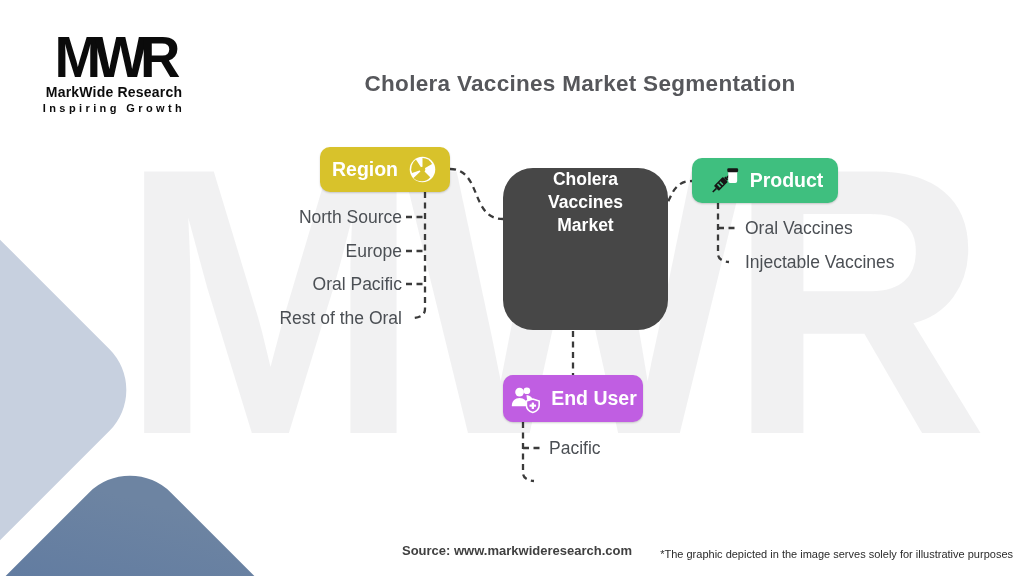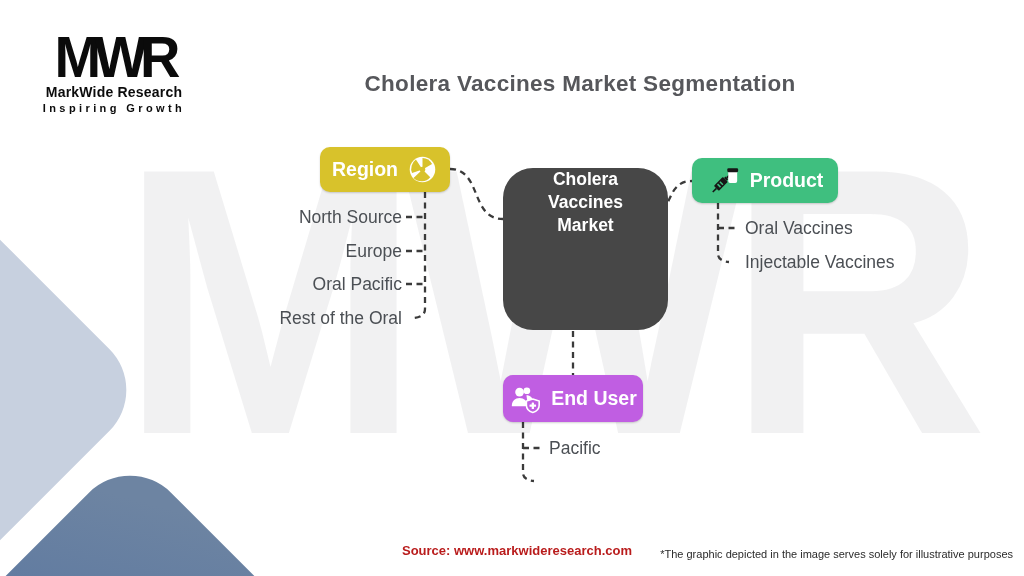--- a/index.html
+++ b/index.html
@@ -56,21 +56,21 @@
   .branch-enduser{left:503px;top:375px;width:140px;height:47px;background:#c05ee2;}
   .branch .icon{display:flex;align-items:center;}
   
   .item{position:absolute;color:#4b4f54;font-size:17.5px;white-space:nowrap;}
   .item-r{text-align:right;right:622px;}
   .i-na{top:207px;} .i-eu{top:241px;} .i-ap{top:274px;} .i-rw{top:308px;}
   .i-oral{left:745px;top:218px;} .i-inj{left:745px;top:252px;}
   .i-adults{left:549px;top:438px;} .i-children{left:549px;top:471px;}
   
   .source{
-    position:absolute;left:402px;top:543px;font-size:13px;font-weight:bold;color:#b91c1c;
+    position:absolute;left:402px;top:543px;font-size:13px;font-weight:bold;color:#404040;
   }
   .disclaimer{
     position:absolute;right:11px;top:548px;font-size:11px;color:#2b2b2b;
   }
 </style>
 </head>
 <body>
 
 <div class="stage">
 

